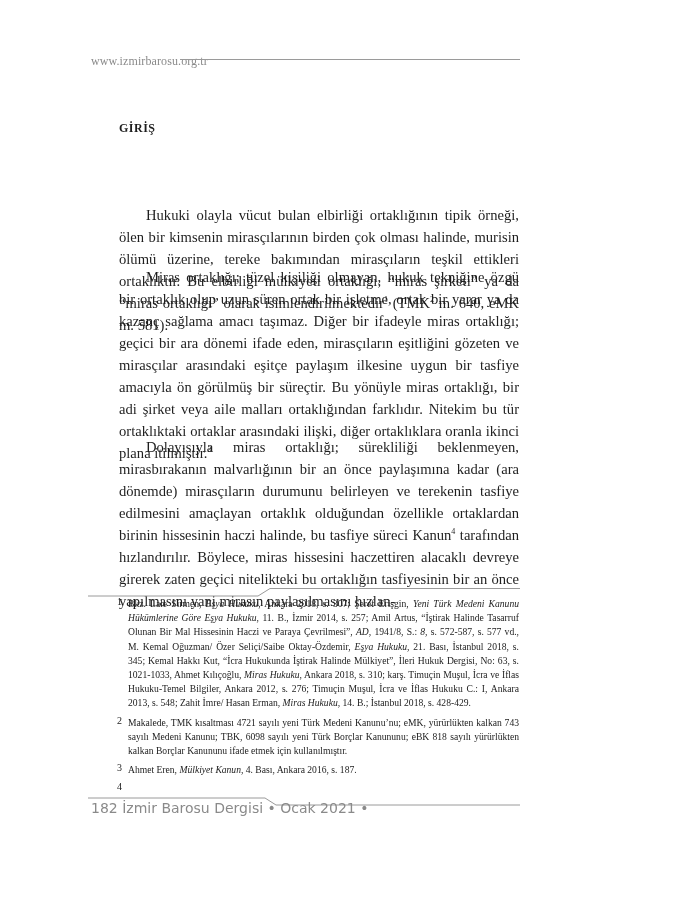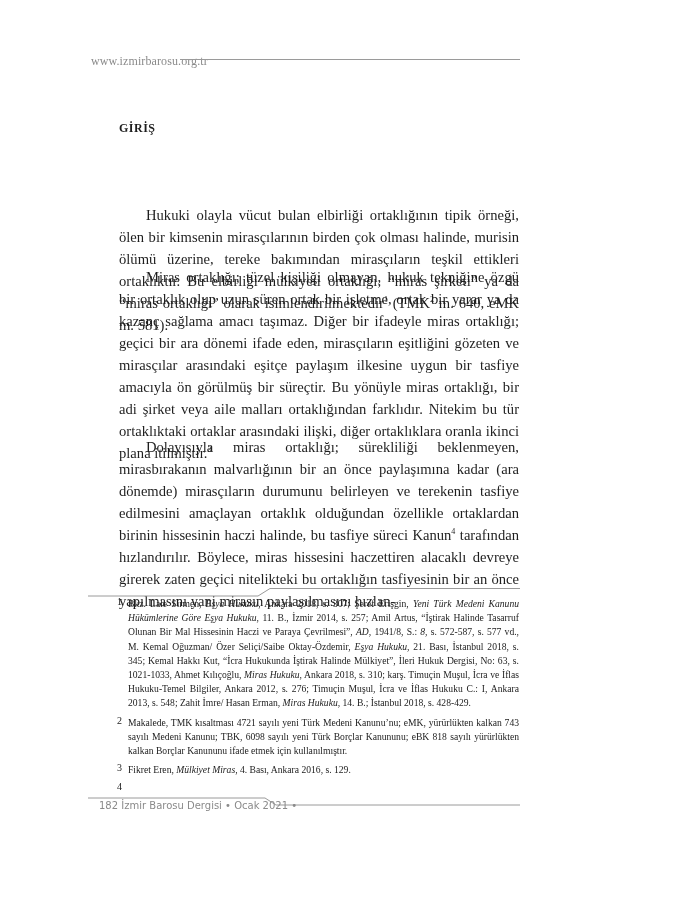--- a/index.html
+++ b/index.html
@@ -36,22 +36,22 @@
 
     .footnotes {
       position: absolute; left: 119px; width: 400px; top: 597px;
       font-family: "Liberation Serif", serif; font-size: 9.6px; line-height: 14.2px; color: #222;
     }
     .fn { position: relative; padding-left: 9px; margin-bottom: 5px; text-align: justify; }
     .fn .num { position: absolute; left: -2px; top: -2px; font-size: 10px; }
     .fn i { }
 
     .footer-text {
-      position: absolute; left: 99px; top: 800px;
-      font-family: "DejaVu Sans", sans-serif; font-size: 10px; color: #8a8a8a; white-space: nowrap;
+      position: absolute; left: 91px; top: 800px;
+      font-family: "DejaVu Sans", sans-serif; font-size: 14px; color: #8a8a8a; white-space: nowrap;
     }
   </style>
 </head>
 <body>
 
 <div class="page">
 
   <div class="header-url">www.izmirbarosu.org.tr</div>
   <div class="header-line"></div>
 
@@ -70,18 +70,18 @@
   </div>
 
   <svg class="fn-sep" width="700" height="917">
     <polyline points="88,596 258,596 270,588.5 520,588.5" fill="none" stroke="#9a9a9a" stroke-width="1"></polyline>
     <polyline points="88,798 265,798 276,805 520,805" fill="none" stroke="#9a9a9a" stroke-width="1"></polyline>
   </svg>
 
   <div class="footnotes" id="footnotes">
       <div class="fn"><span class="num">1</span><span>Bkz. Lale Sirmen, </span><i>Eşya Hukuku</i><span>, Ankara 2018, s. 307; Şeref Erişgin, </span><i>Yeni Türk Medeni Kanunu Hükümlerine Göre Eşya Hukuku</i><span>, 11. B., İzmir 2014, s. 257; Amil Artus, “İştirak Halinde Tasarruf Olunan Bir Mal Hissesinin Haczi ve Paraya Çevrilmesi”, </span><i>AD,</i><span> 1941/8, S.: </span><i>8</i><span>, s. 572-587, s. 577 vd., M. Kemal Oğuzman/ Özer Seliçi/Saibe Oktay-Özdemir, </span><i>Eşya Hukuku</i><span>, 21. Bası, İstanbul 2018, s. 345; Kemal Hakkı Kut, “İcra Hukukunda İştirak Halinde Mülkiyet”, İleri Hukuk Dergisi, No: 63, s. 1021-1033, Ahmet Kılıçoğlu, </span><i>Miras Hukuku</i><span>, Ankara 2018, s. 310; karş. Timuçin Muşul, İcra ve İflas Hukuku-Temel Bilgiler, Ankara 2012, s. 276; Timuçin Muşul, İcra ve İflas Hukuku C.: I, Ankara 2013, s. 548; Zahit İmre/ Hasan Erman, </span><i>Miras Hukuku</i><span>, 14. B.; İstanbul 2018, s. 428-429.</span></div>
       <div class="fn"><span class="num">2</span><span>Makalede, TMK kısaltması 4721 sayılı yeni Türk Medeni Kanunu’nu; eMK, yürürlükten kalkan 743 sayılı Medeni Kanunu; TBK, 6098 sayılı yeni Türk Borçlar Kanununu; eBK 818 sayılı yürürlükten kalkan Borçlar Kanununu ifade etmek için kullanılmıştır.</span></div>
-      <div class="fn"><span class="num">3</span><span>Fikret Eren, </span><i>Mülkiyet Miras</i><span>, 4. Bası, Ankara 2016, s. 129.</span></div>
+      <div class="fn"><span class="num">3</span><span>Ahmet Eren, </span><i>Mülkiyet Kanun</i><span>, 4. Bası, Ankara 2016, s. 187.</span></div>
       <div class="fn"><span class="num">4</span></div>
     </div>
 
   <div class="footer-text">182  İzmir Barosu Dergisi • Ocak 2021 •</div>
 </div>
 
 </body></html>

